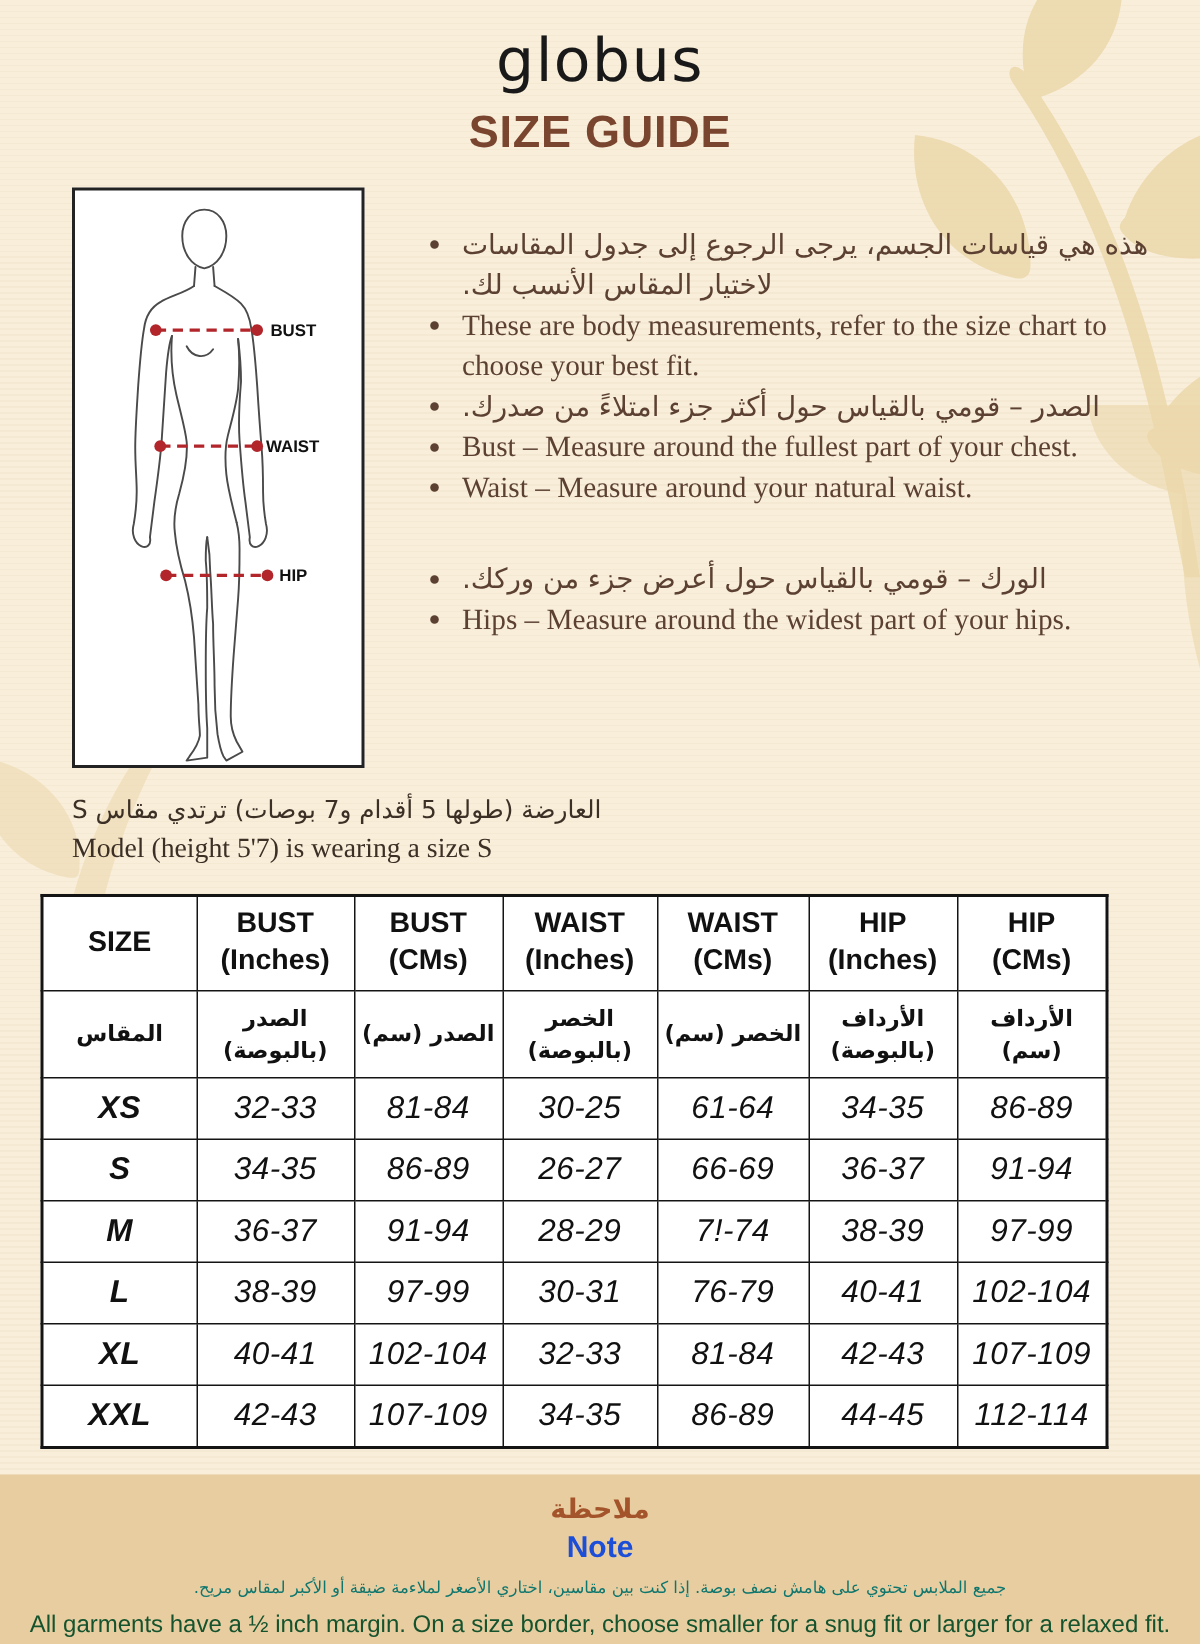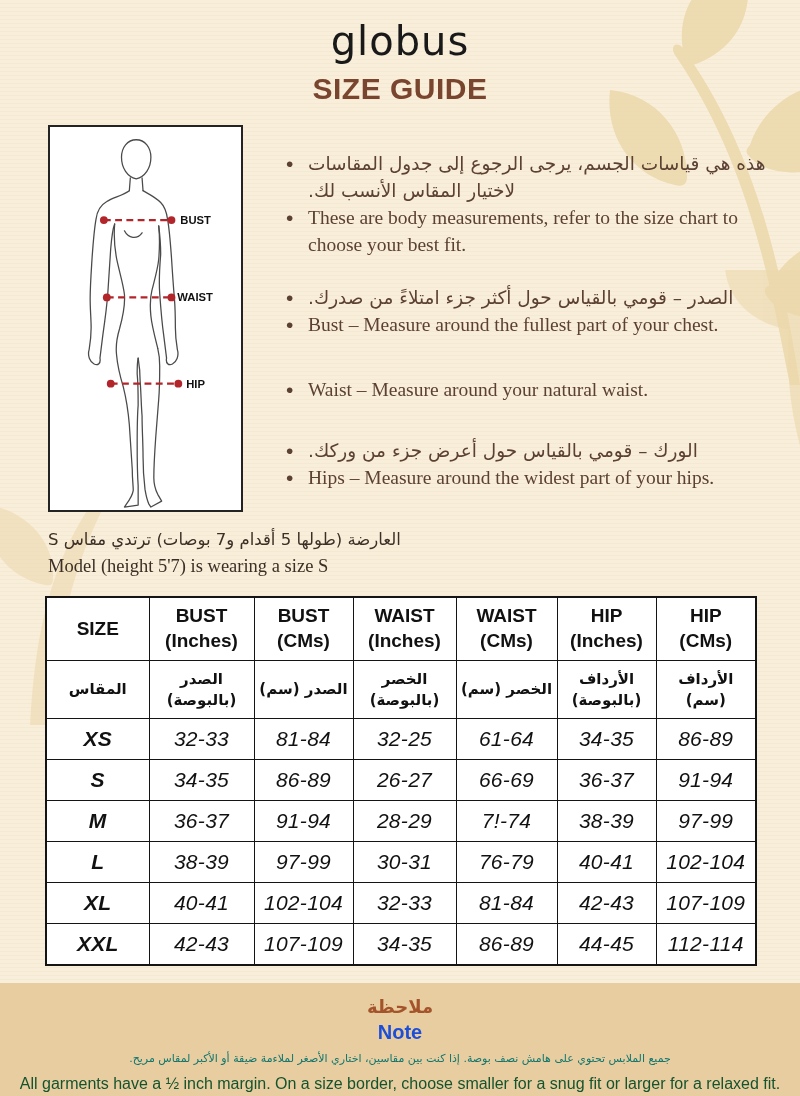--- a/index.html
+++ b/index.html
@@ -16,34 +16,34 @@
     letter-spacing:1px;color:#191919;}
   .title{position:absolute;top:72px;left:0;width:100%;text-align:center;
     font-size:30px;font-weight:bold;letter-spacing:0.5px;color:#7a452e;}
   
   .figure-box{position:absolute;left:48px;top:125px;width:195px;height:387px;
     background:#ffffff;border:2px solid #232323;box-sizing:border-box;}
   .figure-box svg{display:block;width:100%;height:100%;}
   
   .bullets{position:absolute;left:286px;top:150px;width:494px;color:#5c4133;}
   .group{margin:0;}
-  .g1{margin-bottom:26px;} .g2{margin-bottom:38px;} .g3{margin-bottom:34px;}
+  .g1{} .g2{} .g3{margin-bottom:34px;}
   .b-line{display:flex;align-items:flex-start;}
   .b-line::before{content:"\2022";flex:0 0 auto;width:22px;text-align:left;
     font-size:21px;line-height:27px;color:#5c4133;}
   .b-line p{margin:0;line-height:27px;}
   .ar{font-family:"DejaVu Sans", sans-serif;font-size:18.5px;direction:rtl;text-align:left;flex:1;}
   .en{font-family:"Liberation Serif", serif;font-size:19.5px;flex:1;}
   
   .model-info{position:absolute;left:48px;top:527px;width:480px;color:#3c2f25;}
   .model-ar{margin:0;font-family:"DejaVu Sans", sans-serif;font-size:16.5px;
     line-height:26px;direction:rtl;text-align:left;}
   .model-en{margin:0;font-family:"Liberation Serif", serif;font-size:18.5px;line-height:26px;}
   
-  table.size-table{position:absolute;left:45px;top:596px;width:710px;
+  table.size-table{position:absolute;left:27px;top:596px;width:710px;
     border-collapse:collapse;table-layout:fixed;background:#ffffff;
     border:2.5px solid #141414;padding-left:38px;}
   .size-table th,.size-table td{border:1.5px solid #141414;text-align:center;
     vertical-align:middle;padding:0;color:#111111;}
   .size-table .hrow-en th{height:62px;font-size:19px;font-weight:bold;line-height:1.3;}
   .size-table .hrow-ar th{height:58px;font-family:"DejaVu Sans", sans-serif;
     font-size:15px;font-weight:bold;line-height:1.35;direction:rtl;padding:2px 4px;box-sizing:border-box;}
   .size-table td{height:40px;font-size:21px;letter-spacing:0.3px;font-style:italic;}
   .size-table td.size-col{font-weight:bold;}
   
@@ -204,21 +204,21 @@
         <th dir="rtl">الخصر (سم)</th>
         <th dir="rtl">الأرداف (بالبوصة)</th>
         <th dir="rtl">الأرداف (سم)</th>
       </tr>
     </thead>
     <tbody>
       <tr>
         <td class="size-col">XS</td>
         <td>32-33</td>
         <td>81-84</td>
-        <td>32-25</td>
+        <td>30-25</td>
         <td>61-64</td>
         <td>34-35</td>
         <td>86-89</td>
       </tr>
       <tr>
         <td class="size-col">S</td>
         <td>34-35</td>
         <td>86-89</td>
         <td>26-27</td>
         <td>66-69</td>

